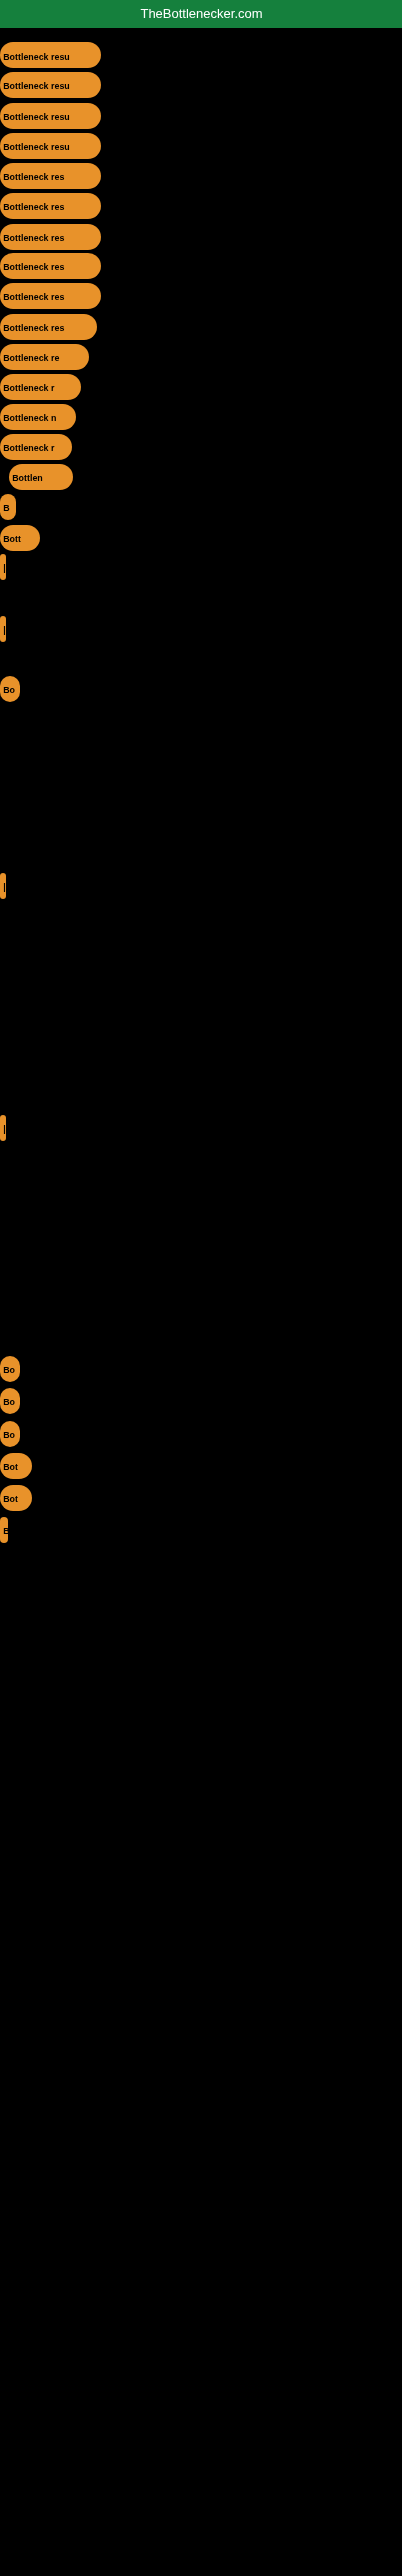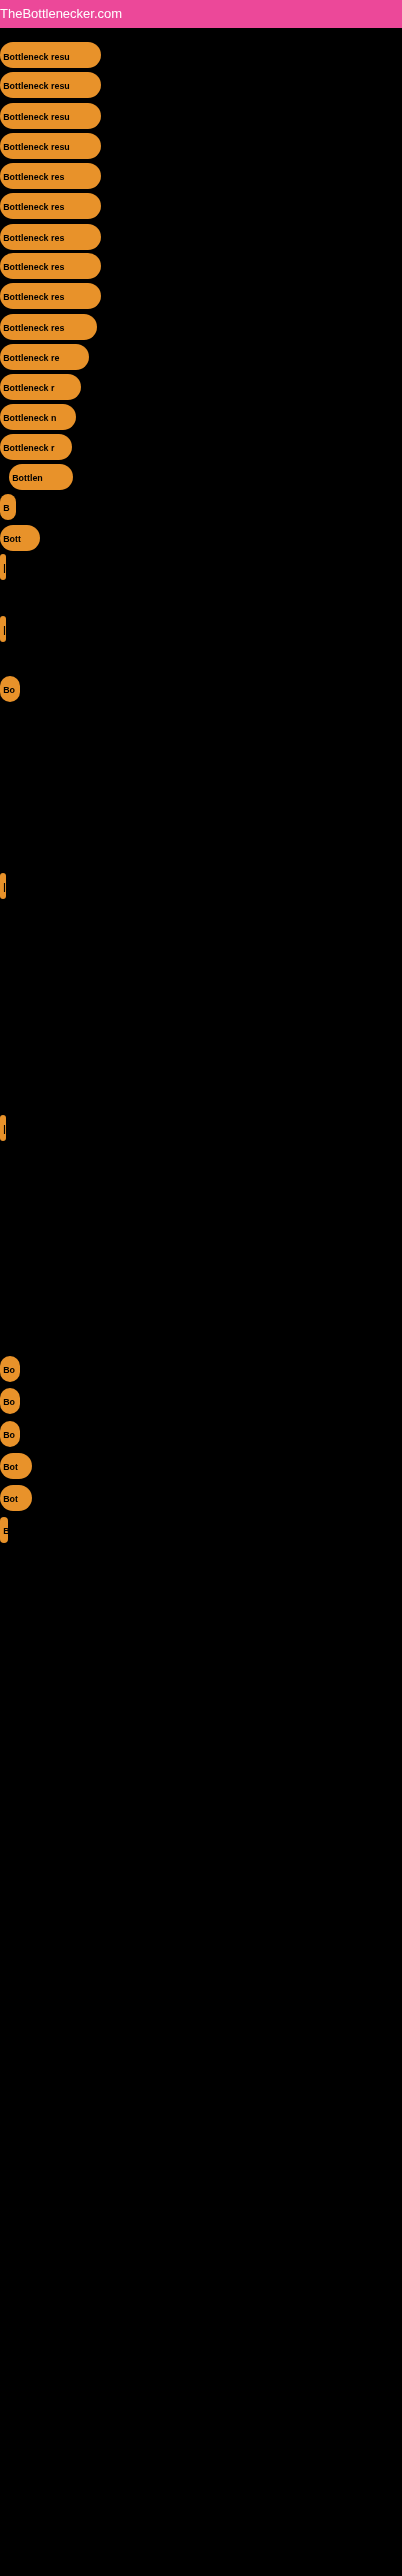--- a/index.html
+++ b/index.html
@@ -11,23 +11,24 @@
     body {
       background-color: #000000;
       width: 403px;
       min-height: 2576px;
       font-family: Arial, sans-serif;
       position: relative;
     }
 
     .site-title {
       color: #ffffff;
+      text-align: center;
       font-size: 13px;
       padding: 6.4px 0;
-      background: #ec4899;
+      background: #15803d;
     }
 
     .bar-container {
       position: absolute;
       left: 0;
       display: flex;
       align-items: center;
     }
 
     .bar-label {

